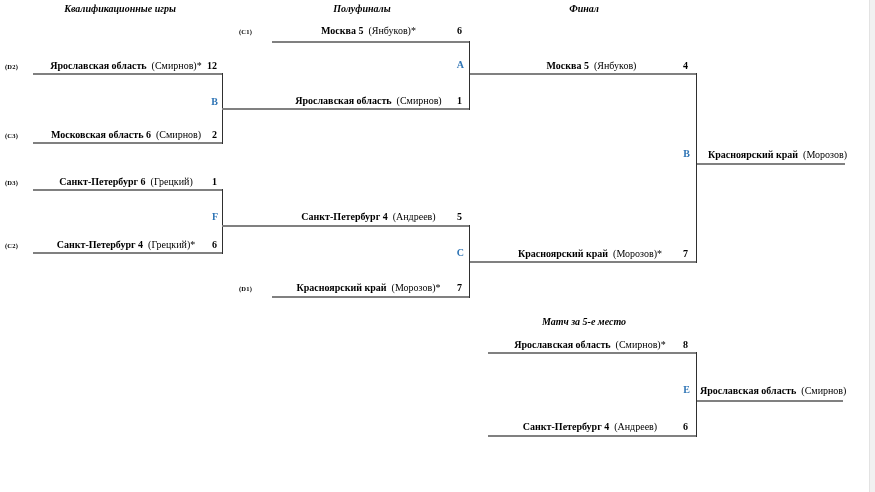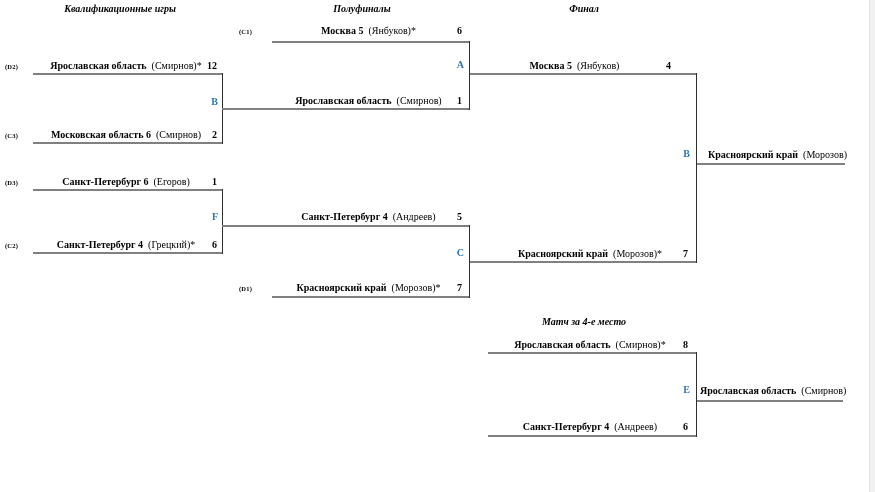--- a/index.html
+++ b/index.html
@@ -19,21 +19,21 @@
   .gutter { position:absolute; right:0; top:0; width:6px; height:492px; background:#f1f1f1; border-left:1px solid #e3e3e3; }
 </style>
 </head>
 <body>
 
 <div class="canvas">
 
   <div class="hdr" style="left:20px; top:3px; width:200px;">Квалификационные игры</div>
   <div class="hdr" style="left:484px; top:3px; width:200px;">Финал</div>
   <div class="hdr" style="left:262px; top:3px; width:200px;">Полуфиналы</div>
-  <div class="hdr" style="left:484px; top:316px; width:200px;">Матч за 4-е место</div>
+  <div class="hdr" style="left:484px; top:316px; width:200px;">Матч за 5-е место</div>
 
   <span class="seed" style="left:5px; top:63px;">(D2)</span>
   <div class="row" style="left:33px; top:60px; width:186px;">
     <span>Ярославская область</span>
     <span class="coach">&nbsp;<span>(Смирнов)*</span></span>
     <span class="score">12</span>
   </div>
   <span class="seed" style="left:5px; top:132px;">(C3)</span>
   <div class="row" style="left:33px; top:129px; width:186px;">
     <span>Московская область 6</span>
@@ -41,21 +41,21 @@
     <span class="score">2</span>
   </div>
   <div class="hline" style="left:33px; top:73px; width:190px;"></div>
   <div class="hline" style="left:33px; top:142px; width:190px;"></div>
   <div class="vline" style="left:222px; top:73px; height:71px;"></div>
   <span class="conn" style="left:200px; top:96px;">B</span>
 
   <span class="seed" style="left:5px; top:179px;">(D3)</span>
   <div class="row" style="left:33px; top:176px; width:186px;">
     <span>Санкт-Петербург 6</span>
-    <span class="coach">&nbsp;<span>(Егоров)</span></span>
+    <span class="coach">&nbsp;<span>(Грецкий)</span></span>
     <span class="score">1</span>
   </div>
   <span class="seed" style="left:5px; top:242px;">(C2)</span>
   <div class="row" style="left:33px; top:239px; width:186px;">
     <span>Санкт-Петербург 4</span>
     <span class="coach">&nbsp;<span>(Грецкий)*</span></span>
     <span class="score">6</span>
   </div>
   <div class="hline" style="left:33px; top:189px; width:190px;"></div>
   <div class="hline" style="left:33px; top:252px; width:190px;"></div>
@@ -87,21 +87,21 @@
   <div class="row" style="left:273px; top:282px; width:191px;">
     <span>Красноярский край</span>
     <span class="coach">&nbsp;<span>(Морозов)*</span></span>
     <span class="score">7</span>
   </div>
   <div class="hline" style="left:222px; top:225px; width:248px;"></div>
   <div class="hline" style="left:272px; top:296px; width:198px;"></div>
   <div class="vline" style="left:469px; top:225px; height:73px;"></div>
   <span class="conn" style="left:446px; top:247px;">C</span>
 
-  <div class="row" style="left:476px; top:60px; width:197px;">
+  <div class="row" style="left:493px; top:60px; width:197px;">
     <span>Москва 5</span>
     <span class="coach">&nbsp;<span>(Янбуков)</span></span>
     <span class="score">4</span>
   </div>
   <div class="row" style="left:490px; top:248px; width:200px;">
     <span>Красноярский край</span>
     <span class="coach">&nbsp;<span>(Морозов)*</span></span>
     <span class="score">7</span>
   </div>
   <div class="hline" style="left:470px; top:73px; width:227px;"></div>

